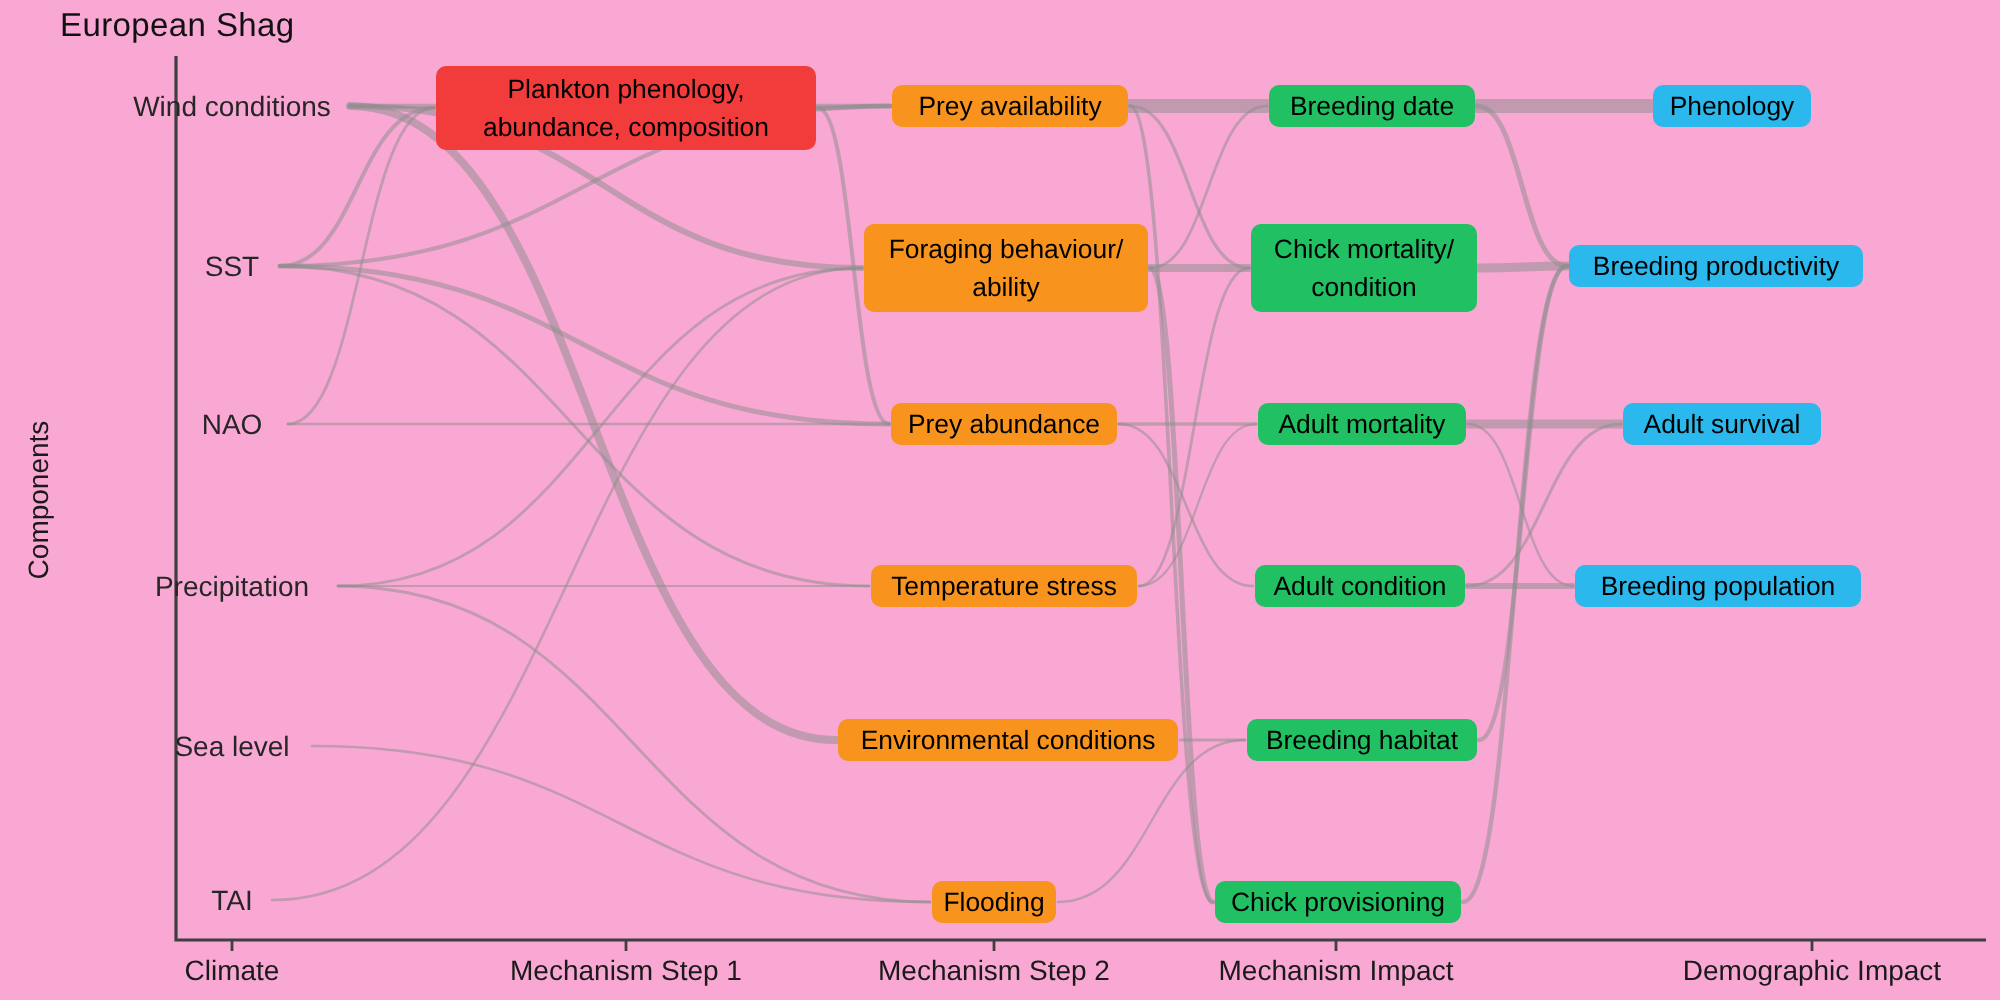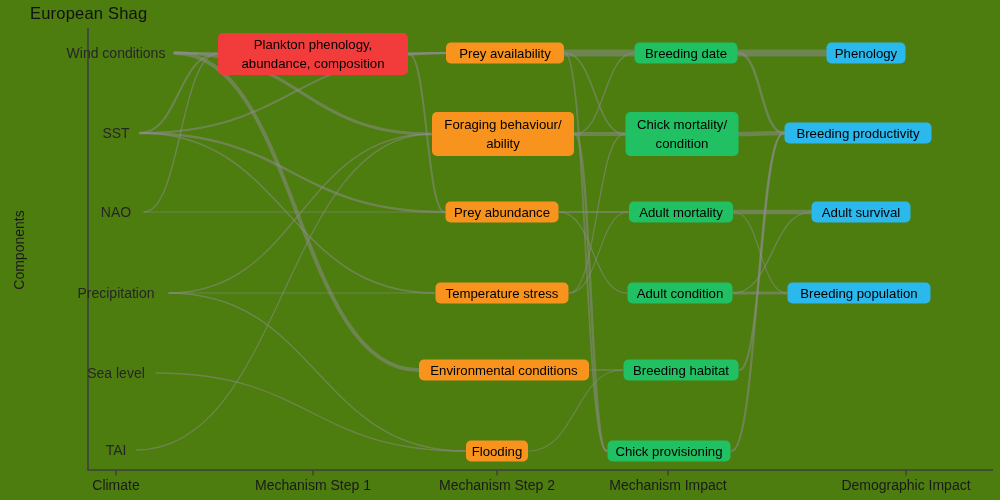--- a/index.html
+++ b/index.html
@@ -1,19 +1,19 @@
 <!DOCTYPE html>
 <html><head>
 <meta charset="utf-8">
 <style>
   html,body{margin:0;padding:0;background:#ffffff;}
   .figure{
     position:relative;
     width:1000px;height:500px;
-    background:#4d7c0f;
+    background:#f9a8d4;
     font-family:"Liberation Sans", sans-serif;
     overflow:hidden;
   }
   .title{
     position:absolute;left:30px;top:4px;
     font-size:16.5px;font-weight:500;color:#111111;
     letter-spacing:0.2px;
   }
   .ylab{
     position:absolute;left:-36px;top:242px;

